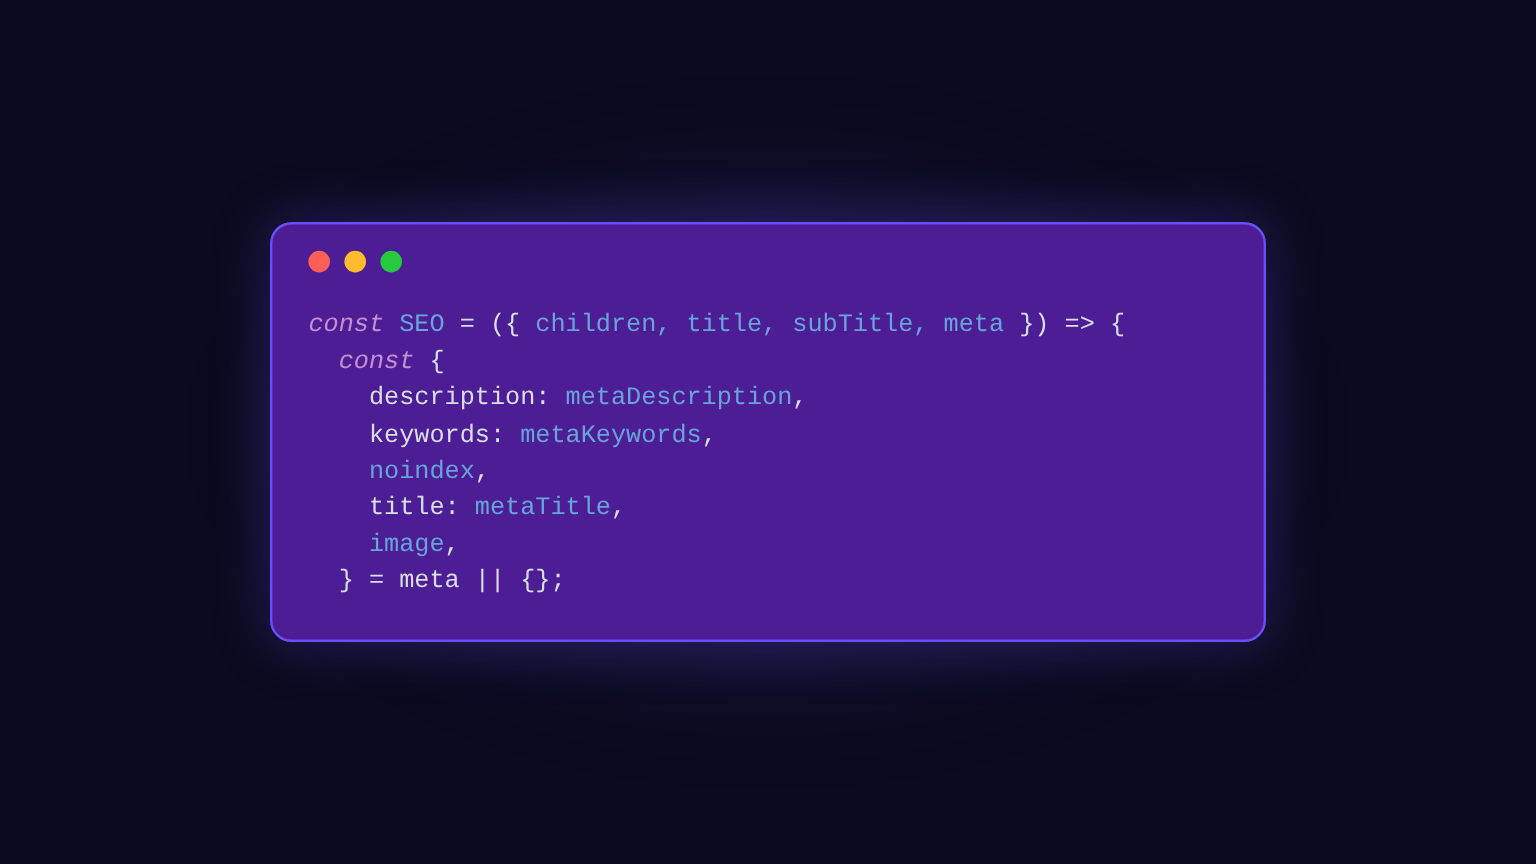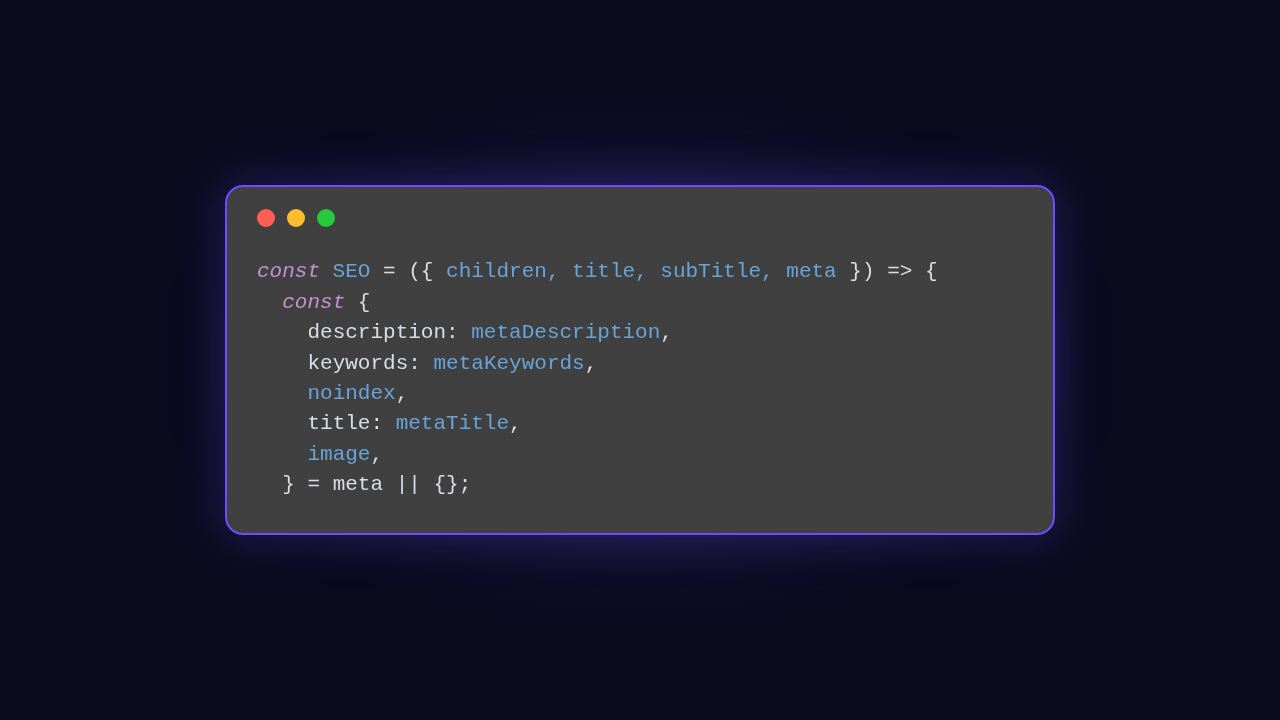--- a/index.html
+++ b/index.html
@@ -22,21 +22,21 @@
       width: 900px;
       height: 500px;
       background: radial-gradient(ellipse at center, rgba(90, 70, 220, 0.35) 0%, rgba(90, 70, 220, 0.15) 40%, transparent 70%);
       filter: blur(40px);
       z-index: 0;
     }
     .code-window {
       position: relative;
       z-index: 1;
       width: 830px;
-      background: #404040;
+      background: #4c1d95;
       border: 2px solid #6b4fff;
       border-radius: 18px;
       padding: 22px 44px 32px 30px;
       box-shadow: 0 0 50px rgba(107, 79, 255, 0.3);
     }
     .traffic-lights {
       display: flex;
       gap: 12px;
       margin-bottom: 30px;
     }

